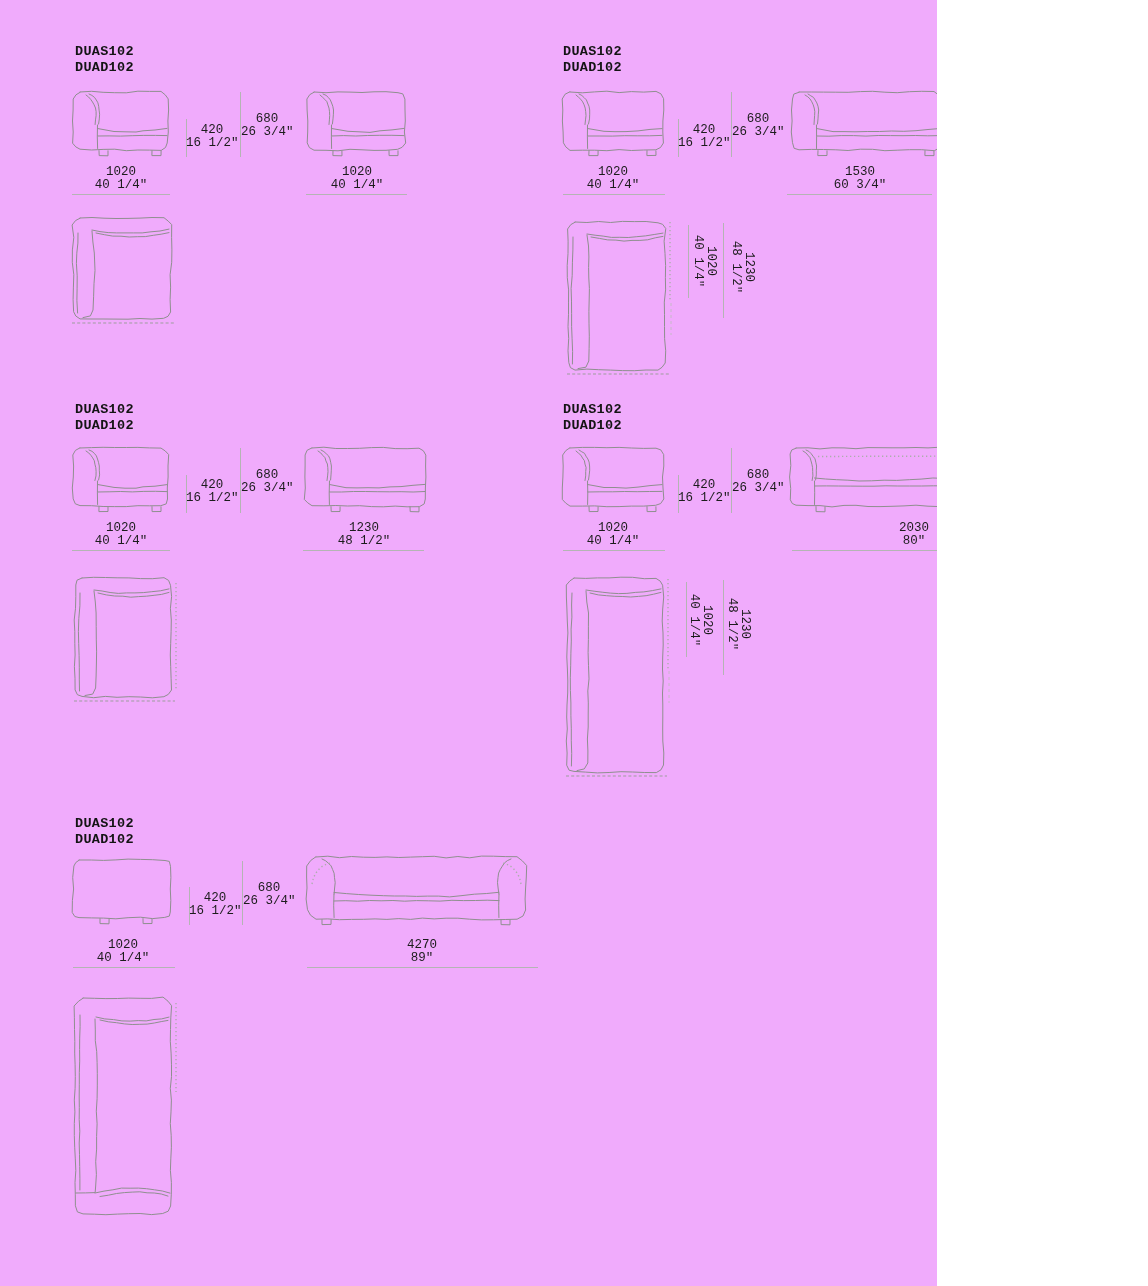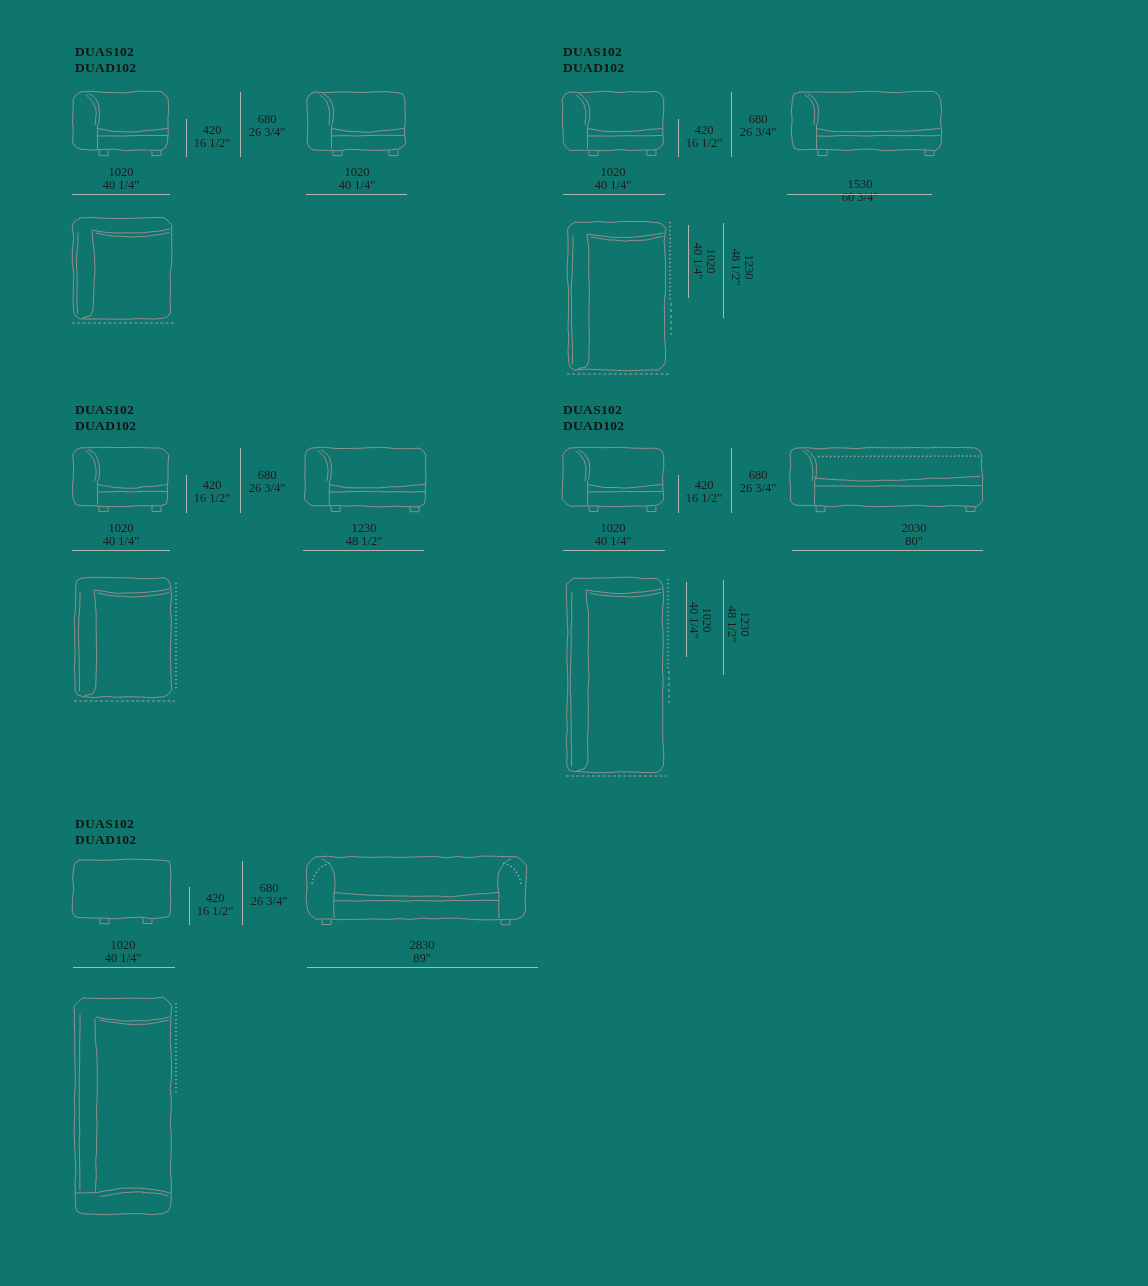--- a/index.html
+++ b/index.html
@@ -1,17 +1,17 @@
 <!DOCTYPE html>
 <html><head>
 <meta charset="utf-8">
 <style>
   html,body{margin:0;padding:0;background:#fff;}
-  .canvas{position:relative;width:1148px;height:1286px;background:#0f766e;
-          font-family:Liberation Serif, serif;overflow:hidden;}
+  .canvas{position:relative;width:937px;height:1286px;background:#f0abfc;
+          font-family:Liberation Mono, monospace;overflow:hidden;}
   .abs{position:absolute;}
   .code{font-weight:bold;font-size:13.5px;line-height:16px;color:#141414;letter-spacing:.3px;}
   .dim{font-size:12.5px;line-height:13px;color:#1c1c1c;text-align:center;white-space:nowrap;}
   .rot{transform:rotate(90deg);transform-origin:50% 50%;}
   .vline{width:1px;background:#b4b4b4;}
   .hline{height:1px;background:#b4b4b4;}
   svg.draw{position:absolute;overflow:visible;display:block;}
   path.ln{fill:none;stroke:#8f8f8f;stroke-width:1;stroke-linecap:round;stroke-linejoin:round;}
   path.dot{fill:none;stroke:#adadad;stroke-width:1.4;stroke-dasharray:1.3 2.7;}
   path.dsh{fill:none;stroke:#bdbdbd;stroke-width:.8;stroke-dasharray:3 3;}
@@ -107,21 +107,21 @@
       <path class="ln" d="M25.5 37.5 L42.0 40.6 L53.0 40.6 L64.0 40.8 L76.2 40.5 L88.4 40.5 L100.6 40.0 L112.8 40.3 L125.0 39.7 L137.0 38.5 L149.0 37.5"></path>
       <path class="ln" d="M25.5 45.0 L37.9 45.2 L50.2 44.6 L62.5 44.6 L74.9 45.1 L87.2 44.5 L99.6 44.6 L112.0 44.7 L124.3 44.5 L136.7 44.8 L149.0 44.6"></path>
       <path class="ln" d="M27.0 59.6 L26.8 64.6 L36.0 64.5 L36.0 59.8"></path>
       <path class="ln" d="M134.0 59.6 L133.9 64.6 L143.0 64.6 L142.9 59.8"></path>
     </svg>
   <div class="abs dim" style="left:563px;top:166px;width:100px">
     <div>1020</div>
     <div>40 1/4"</div>
   </div>
   <div class="abs hline" style="left:563px;top:194px;width:102px"></div>
-  <div class="abs dim" style="left:810px;top:178px;width:100px">
+  <div class="abs dim" style="left:810px;top:166px;width:100px">
     <div>1530</div>
     <div>60 3/4"</div>
   </div>
   <div class="abs hline" style="left:787px;top:194px;width:145px"></div>
   <svg class="draw" style="left: 567px; top: 221px; width: 109px; height: 158px;" viewBox="0 0 109 158">
       <path class="ln" d="M8.0 1.0 L19.9 1.5 L31.7 0.5 L43.6 1.5 L55.4 0.4 L67.3 0.6 L79.1 0.5 L91.0 1.8 L95.6 3.3 L98.8 7.6 L97.1 20.2 L98.0 32.4 L98.6 44.5 L98.4 56.7 L98.6 68.9 L97.3 81.1 L97.5 93.3 L97.5 105.5 L97.6 117.6 L98.7 129.8 L98.2 142.0 L95.0 146.3 L91.0 149.1 L79.1 149.0 L67.3 149.7 L55.4 149.6 L43.6 149.1 L31.7 148.7 L19.9 148.1 L8.0 149.1 L3.4 146.6 L1.8 141.6 L1.0 129.8 L1.7 117.6 L1.0 105.5 L1.5 93.3 L1.5 81.1 L1.6 68.9 L0.3 56.7 L0.2 44.5 L1.0 32.4 L1.1 20.2 L0.6 8.0 L3.8 3.6 L8.1 1.2"></path>
       <path class="ln" d="M20.0 13.0 L28.1 14.2 L36.2 15.1 L44.4 16.4 L52.8 16.3 L61.2 16.5 L69.8 15.7 L78.4 14.9 L87.2 13.5 L96.0 12.1"></path>
       <path class="ln" d="M24.0 16.0 L32.4 17.4 L40.7 18.9 L48.9 19.1 L57.0 20.1 L65.0 19.4 L72.9 19.4 L80.7 18.8 L88.3 16.8 L96.0 15.4"></path>
       <path class="ln" d="M20.0 14.0 L21.5 25.0 L21.9 36.0 L21.6 46.5 L21.8 57.0 L22.4 67.5 L22.2 78.0 L21.9 90.4 L22.0 102.8 L22.3 115.2 L22.1 127.6 L21.8 140.0 L18.9 146.2 L11.0 147.6"></path>
       <path class="ln" d="M6.0 16.0 L5.9 28.9 L5.4 41.8 L5.2 54.6 L4.1 67.5 L4.5 80.1 L4.6 92.7 L4.6 105.3 L5.1 117.8 L5.6 130.4 L5.4 143.0"></path>
@@ -291,21 +291,21 @@
       <path class="dot" d="M215.0 28.0 L214.2 24.2 L213.0 20.7 L211.4 17.6 L209.6 14.9 L207.3 12.5 L204.8 10.4 L201.9 8.8 L198.6 7.5 L195.0 6.5"></path>
       <path class="ln" d="M16.0 63.6 L16.0 68.6 L25.0 68.4 L25.1 63.8"></path>
       <path class="ln" d="M195.0 63.6 L195.1 68.6 L204.0 68.8 L204.0 63.8"></path>
     </svg>
   <div class="abs dim" style="left:73px;top:939px;width:100px">
     <div>1020</div>
     <div>40 1/4"</div>
   </div>
   <div class="abs hline" style="left:73px;top:967px;width:102px"></div>
   <div class="abs dim" style="left:372px;top:939px;width:100px">
-    <div>2830</div>
+    <div>4270</div>
     <div>89"</div>
   </div>
   <div class="abs hline" style="left:307px;top:967px;width:231px"></div>
   <svg class="draw" style="left: 74px; top: 997px; width: 108px; height: 226px;" viewBox="0 0 108 226">
       <path class="ln" d="M9.0 1.0 L20.4 1.3 L31.9 1.6 L43.3 1.5 L54.7 1.1 L66.1 1.3 L77.6 1.4 L89.0 0.1 L94.0 4.2 L97.6 8.7 L96.8 20.8 L96.5 32.5 L96.3 44.3 L97.1 56.1 L97.5 67.8 L97.5 79.6 L96.3 91.4 L97.4 103.1 L97.0 114.9 L96.3 126.6 L97.2 138.4 L97.4 150.2 L96.8 161.9 L96.4 173.7 L97.4 185.5 L97.3 197.2 L96.6 209.0 L94.2 214.2 L88.7 216.5 L77.6 217.6 L66.1 216.5 L54.7 216.7 L43.3 217.1 L31.9 217.7 L20.4 217.2 L9.0 216.9 L3.4 214.9 L1.4 208.8 L1.3 197.2 L1.0 185.5 L1.8 173.7 L1.3 161.9 L0.7 150.2 L0.3 138.4 L0.3 126.6 L0.9 114.9 L0.3 103.1 L1.1 91.4 L1.3 79.6 L1.1 67.8 L0.7 56.1 L0.8 44.3 L0.5 32.5 L0.4 20.8 L0.1 9.0 L4.6 4.2 L9.1 1.2"></path>
       <path class="ln" d="M22.0 20.0 L30.7 21.9 L39.5 22.6 L47.9 23.9 L56.2 24.1 L64.3 23.6 L72.2 23.9 L80.0 22.5 L87.6 21.9 L95.0 20.1"></path>
       <path class="ln" d="M26.0 23.0 L34.3 24.8 L42.5 25.7 L50.4 26.9 L58.2 27.5 L65.8 27.3 L73.1 27.1 L80.3 26.0 L87.2 24.6 L94.0 23.4"></path>
       <path class="ln" d="M21.0 22.0 L21.3 32.9 L21.3 43.7 L22.7 54.6 L23.1 65.4 L23.3 76.3 L23.3 88.9 L23.1 101.6 L22.3 114.2 L23.1 126.8 L22.6 139.5 L22.6 152.1 L21.7 164.7 L22.4 177.4 L21.6 190.0 L21.2 195.0"></path>
       <path class="ln" d="M6.0 18.0 L6.1 29.5 L5.7 41.1 L5.6 52.6 L5.7 64.1 L5.3 75.7 L5.3 87.2 L5.2 99.0 L5.3 110.7 L5.2 122.5 L5.8 134.2 L5.2 146.0 L5.5 157.7 L5.7 169.5 L5.9 181.2 L5.9 193.0"></path>
       <path class="ln" d="M2.0 196.0 L11.5 195.9 L21.0 195.6"></path>

